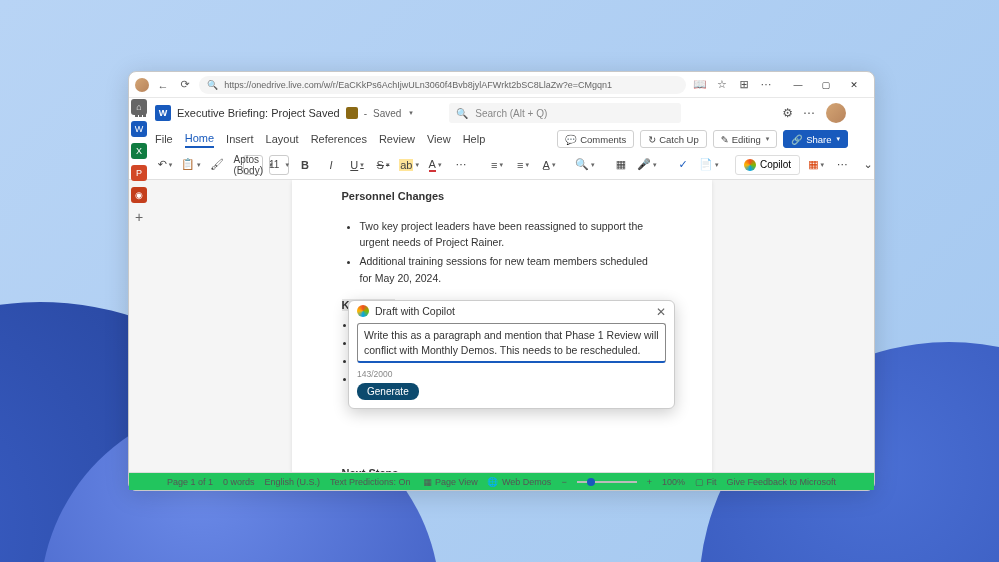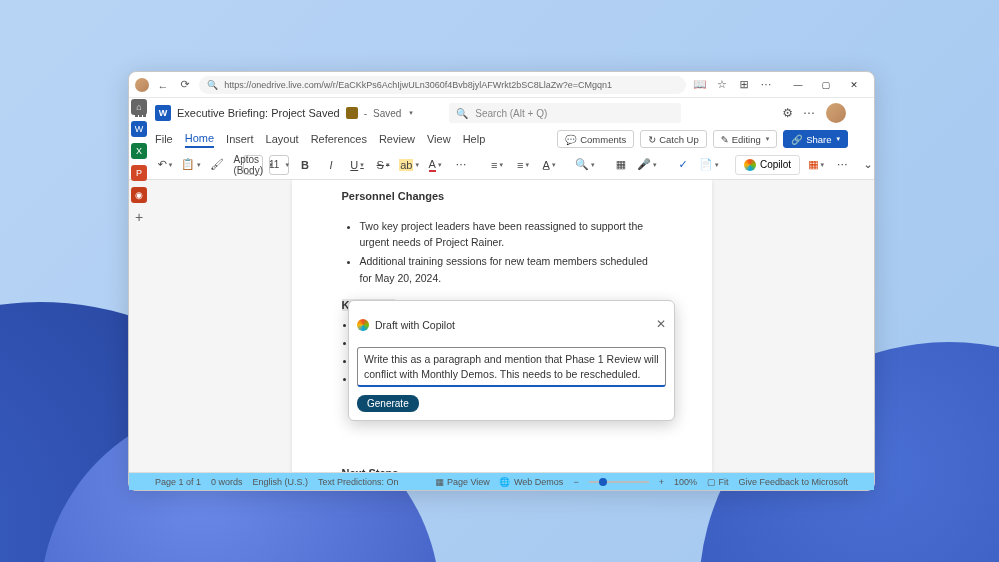--- a/index.html
+++ b/index.html
@@ -53,27 +53,27 @@
 .page{width:420px;background:#fff;box-shadow:0 1px 4px rgba(0,0,0,.1);padding:8px 50px 20px;font-size:11px;color:#333;line-height:1.6}
 .h-personnel{font-weight:bold;margin-bottom:12px;font-size:11px}
 .bullet-list{padding-left:18px;margin-bottom:10px}
 .bullet-list li{font-size:10.5px;margin-bottom:2px}
 .h-key{font-weight:bold;background:#e5e5e5;display:inline;font-size:11px}
 .hl-list{padding-left:14px;margin-top:2px;margin-bottom:8px}
 .hl-list li{font-size:10.5px;margin-bottom:1px}
 .hl-list li span{background:#d0d0d0}
 .h-next{font-weight:bold;margin-top:78px;margin-bottom:2px;font-size:11px}
 .copilot-panel{position:absolute;left:219px;top:120px;width:327px;background:#fff;border:1px solid #ccc;border-radius:6px;box-shadow:0 4px 16px rgba(0,0,0,.2);z-index:5}
-.cp-head{display:flex;align-items:flex-end;padding:16px 8px;gap:6px;font-size:10.5px;font-weight:500;color:#333}
+.cp-head{display:flex;align-items:flex-start;padding:4px 8px;gap:6px;font-size:10.5px;font-weight:500;color:#333}
 .cp-close{margin-left:auto;font-size:12px;color:#666;cursor:pointer}
 .cp-body{padding:0 8px 8px}
 .cp-input{width:100%;min-height:40px;border:1px solid #888;border-bottom:2px solid #185abd;border-radius:3px;padding:4px 6px;font-size:10.5px;color:#333;line-height:1.4;resize:none;font-family:inherit}
 .cp-count{font-size:8.5px;color:#888;margin-top:2px}
 .cp-gen{margin-top:4px;background:#0c4a6e;color:#fff;border:none;border-radius:8px;padding:3px 10px;font-size:10px;cursor:pointer}
-.statusbar{height:18px;background:#7dd3fc;border-top:1px solid #ddd;display:flex;align-items:center;padding:0 26px;font-size:9px;color:#555;gap:10px}
+.statusbar{height:18px;background:#22c55e;border-top:1px solid #ddd;display:flex;align-items:center;padding:0 38px;font-size:9px;color:#555;gap:10px}
 .sb-right{margin-left:auto;display:flex;align-items:center;gap:10px}
 .zoom-slider{width:60px;height:2px;background:#bbb;position:relative}
 .zoom-thumb{position:absolute;left:10px;top:-3px;width:8px;height:8px;background:#185abd;border-radius:50%}
 .sb-item{cursor:pointer;display:flex;align-items:center;gap:3px}
 .bold-b{font-weight:bold}
 .italic-i{font-style:italic}
 .underline-u{text-decoration:underline}
 .strike-s{text-decoration:line-through}
 .font-color{border-bottom:2px solid #d13438;padding-bottom:0}
 .highlight-ab{background:#ffe599;padding:0 1px}
@@ -231,20 +231,21 @@
     </div>
 
     <div class="copilot-panel">
       <div class="cp-head">
         <div class="copilot-logo"></div>
         <span>Draft with Copilot</span>
         <span class="cp-close">✕</span>
       </div>
       <div class="cp-body">
         <textarea class="cp-input" style="">Write this as a paragraph and mention that Phase 1 Review will conflict with Monthly Demos. This needs to be rescheduled.</textarea>
+        <div class="cp-count">143/2000</div>
         <button class="cp-gen">Generate</button>
       </div>
     </div>
   </div>
 
   <div class="statusbar">
     <span class="sb-item">Page 1 of 1</span>
     <span class="sb-item">0 words</span>
     <span class="sb-item">English (U.S.)</span>
     <span class="sb-item">Text Predictions: On</span>

